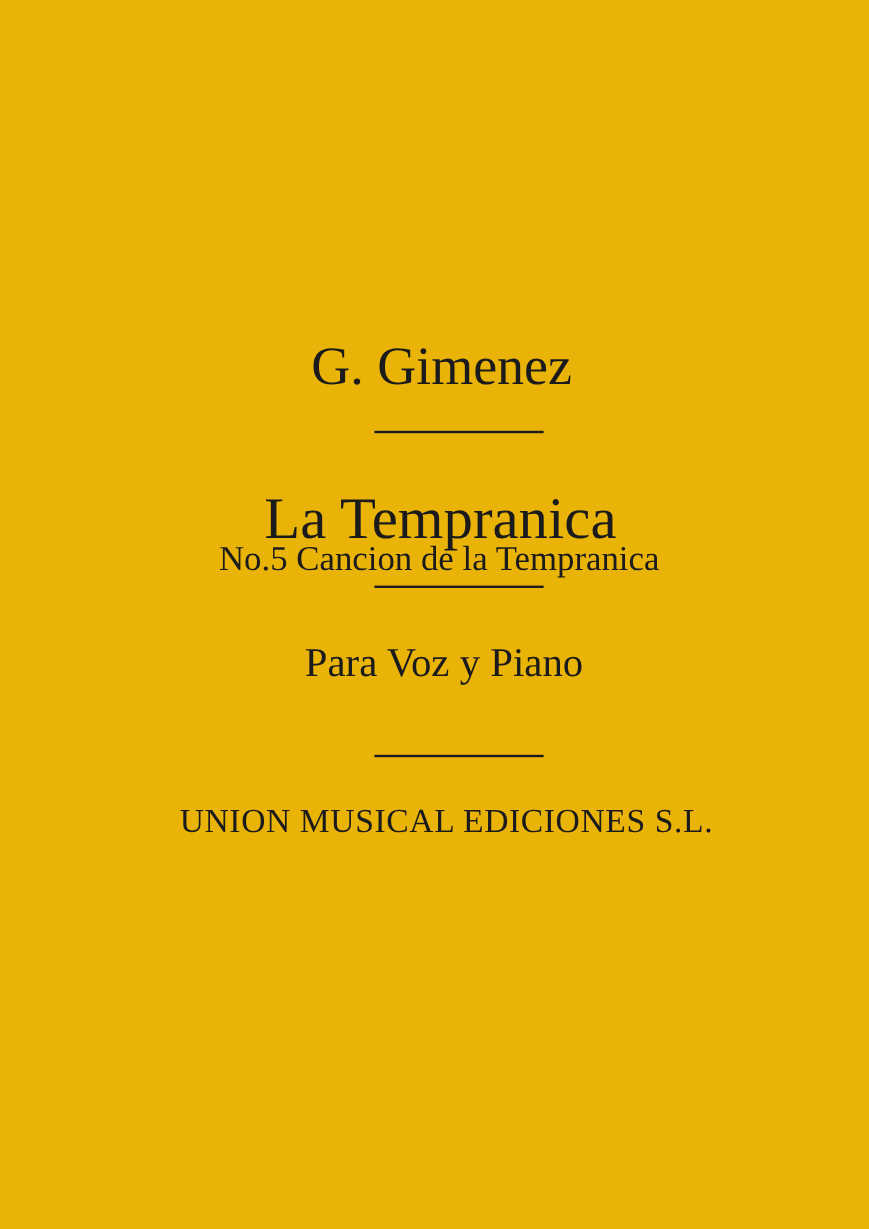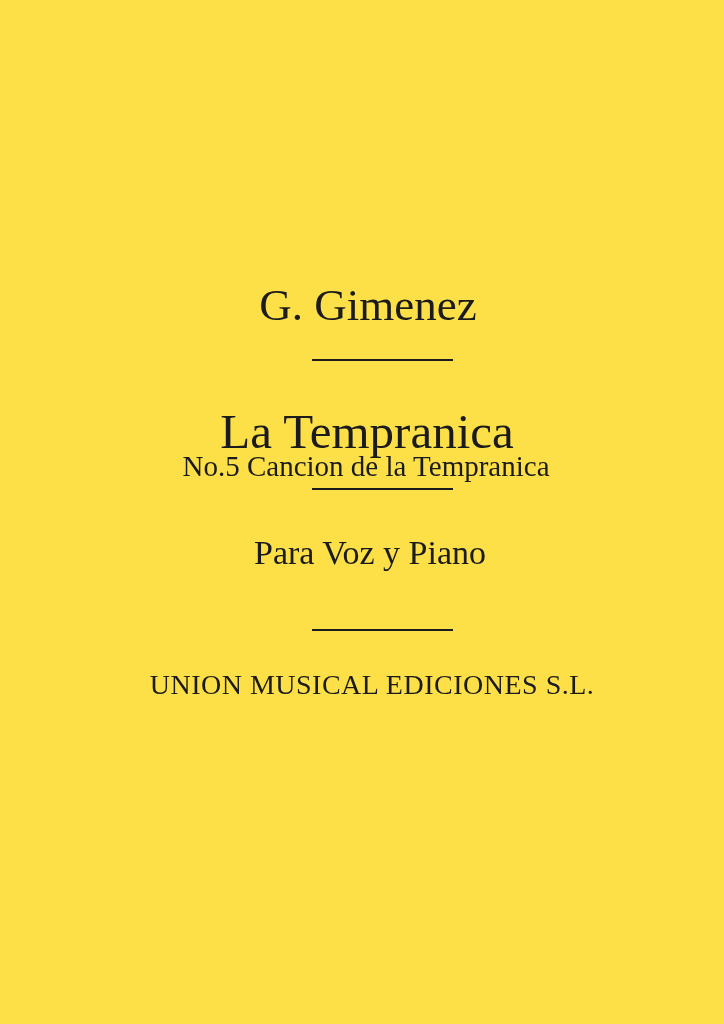--- a/index.html
+++ b/index.html
@@ -11,21 +11,21 @@
     height: 1024px;
     background: #ffffff;
     overflow: hidden;
     position: relative;
     font-family: "Liberation Serif", "DejaVu Serif", serif;
     color: #1b1b1b;
   }
   .page {
     position: absolute;
     inset: 0;
-    background: #fde047;
+    background: #eab308;
   }
   .textline {
     position: absolute;
     left: 0;
     right: 0;
     text-align: center;
     line-height: 1;
     white-space: nowrap;
     color: #1b1b1b;
   }

